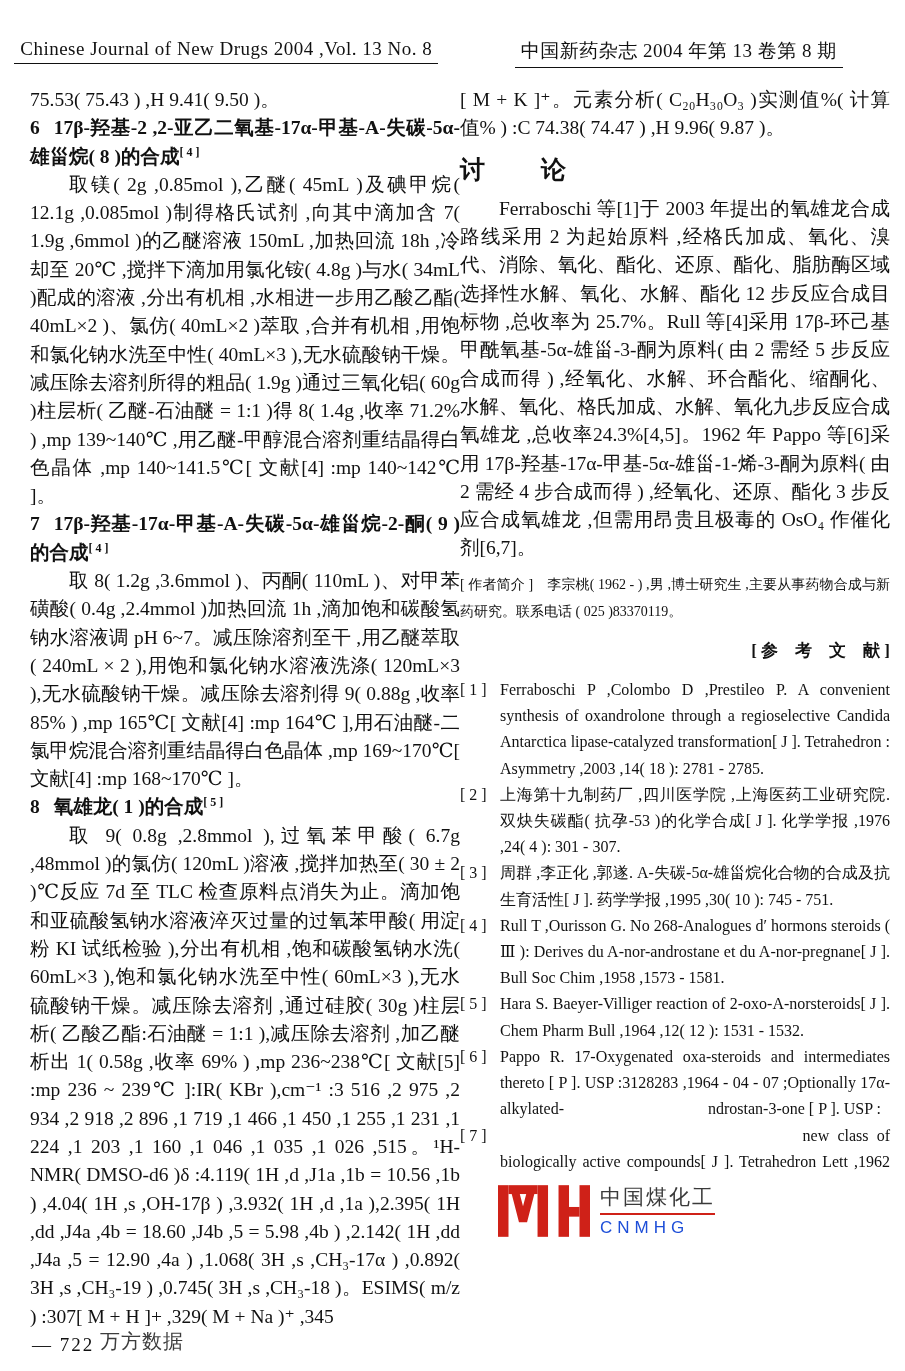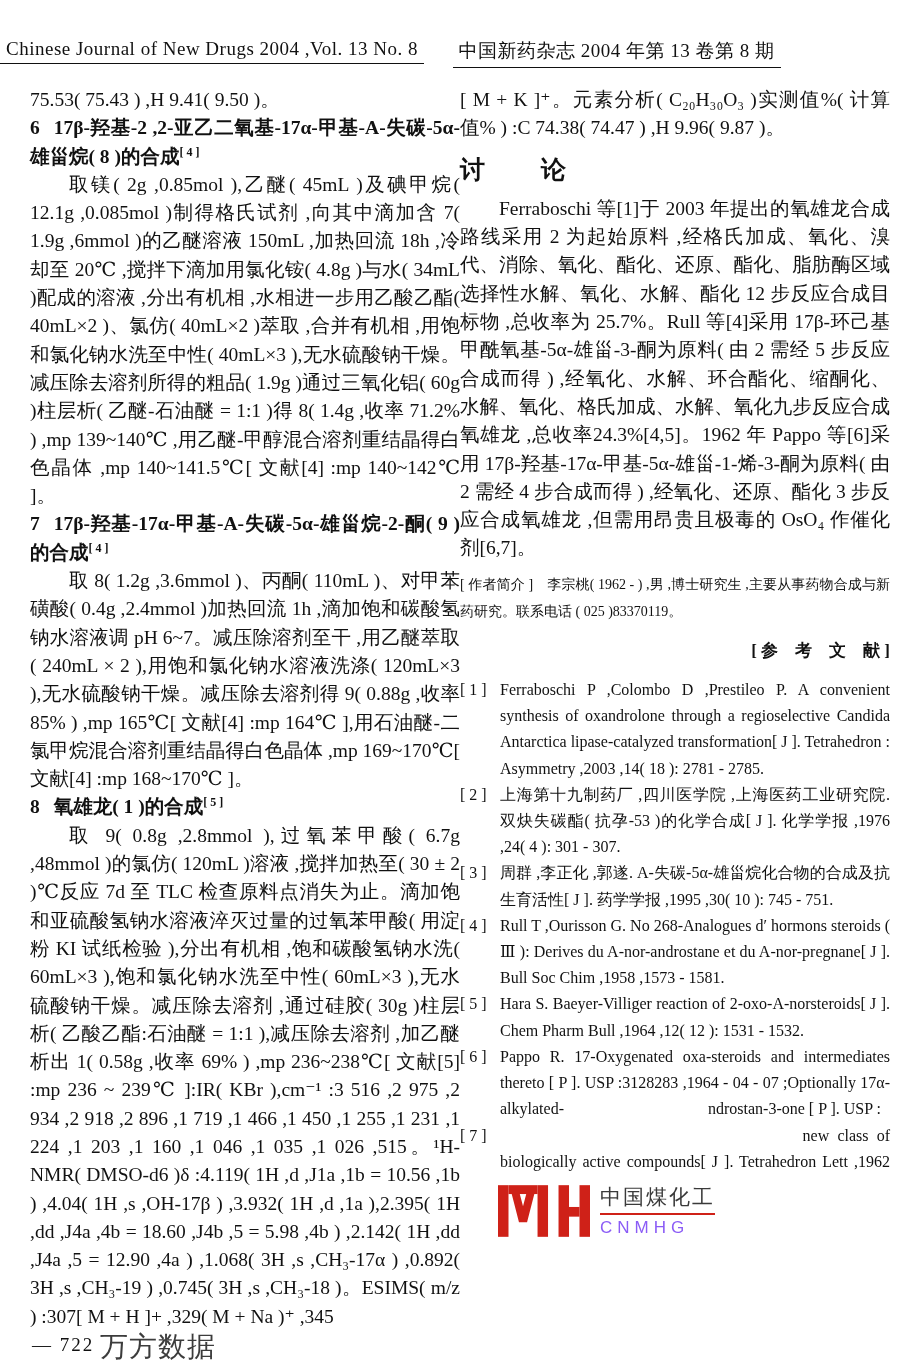--- a/index.html
+++ b/index.html
@@ -9,21 +9,21 @@
     width: 905px; height: 1371px;
     background: #ffffff;
     font-family: "Liberation Serif", "DejaVu Serif", serif;
     color: #111;
     overflow: hidden;
   }
   .header {
     position: absolute; top: 38px; left: 0; right: 0;
     display: flex;
   }
-  .header .cell { width: 50%; }
+  .header .cell { width: 50%; text-align: center; }
   .header .htext {
     display: inline-block;
     font-size: 19px;
     border-bottom: 1.5px solid #111;
     padding: 0 6px 3px 6px;
     letter-spacing: 0.5px;
   }
   .col {
     position: absolute; top: 86px; width: 430px;
     font-size: 19.5px; line-height: 28.3px;
@@ -60,31 +60,31 @@
     display: flex; align-items: center;
   }
   .logo-mark { width: 92px; height: 62px; margin-top: 2px; }
   .logo-textblock { margin-left: 10px; }
   .logo-cn {
     font-size: 21px; color: #3a3a3a; letter-spacing: 2px;
     border-bottom: 2px solid #cf2118; padding-bottom: 2px;
     white-space: nowrap;
   }
   .logo-latin {
-    font-size: 17px; color: #8b5cf6; letter-spacing: 5px;
+    font-size: 17px; color: #1d4ed8; letter-spacing: 5px;
     margin-top: 3px; font-family: "Liberation Sans", sans-serif;
     white-space: nowrap;
   }
   .footer-pageno {
     position: absolute; left: 32px; top: 1334px;
     font-size: 19px; letter-spacing: 2px;
   }
   .footer-watermark {
     position: absolute; left: 98px; top: 1328px;
-    font-size: 28px; color: #3c3c3c; letter-spacing: 1px;
+    font-size: 20px; color: #3c3c3c; letter-spacing: 1px;
     background: #ffffff; padding: 0 2px;
   }
 </style>
 </head>
 <body>
 
 <div class="page">
 
   <div class="header">
     <div class="cell">

